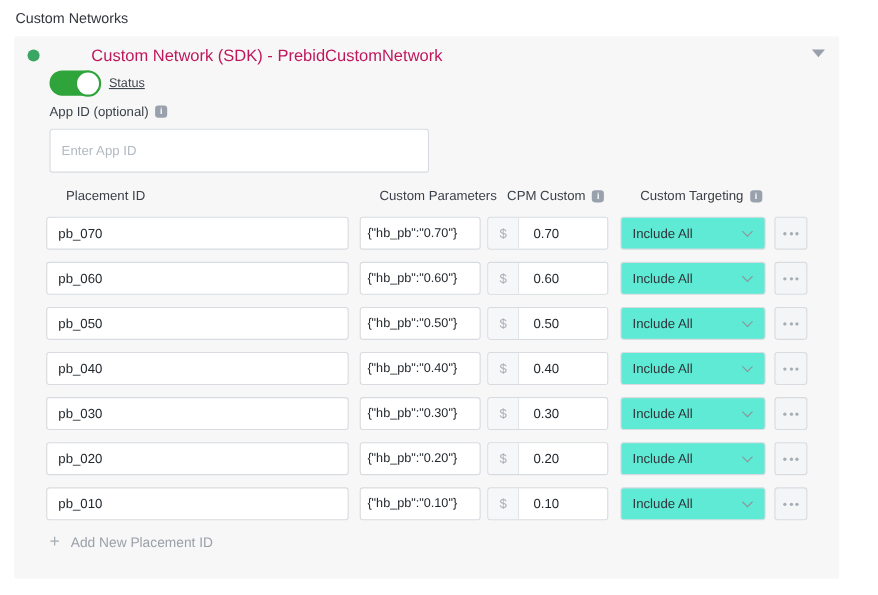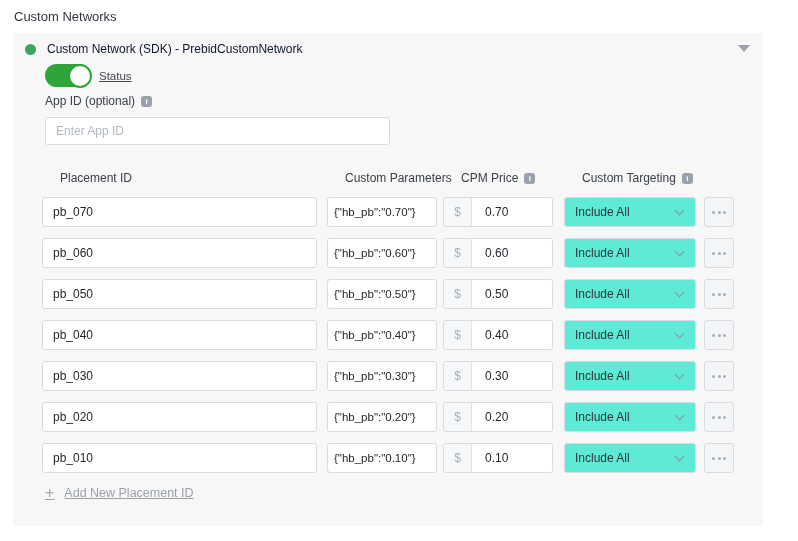--- a/index.html
+++ b/index.html
@@ -6,21 +6,21 @@
   html,body { width:798px; height:541px; background:#ffffff; overflow:hidden;
               font-family:"Liberation Sans", sans-serif; color:#2f353b; }
   .page-title { position:absolute; left:14px; top:9px; font-size:13px; color:#32373e; }
 
   .card { position:absolute; left:13px; top:33px; width:750px; height:493px;
           background:#f7f7f8; border-radius:2px; }
 
   
   .panel-header { position:absolute; left:12px; top:9px; display:flex; align-items:center; gap:11px; }
   .net-dot { width:11px; height:11px; border-radius:50%; background:#3aa663; }
-  .net-name { font-size:12px; color:#0f172a; }
+  .net-name { font-size:15px; color:#be185d;margin-left:36px; }
   .collapse-chevron { position:absolute; right:13px; top:12px; width:0; height:0; cursor:pointer;
           border-left:6px solid transparent; border-right:6px solid transparent;
           border-top:7px solid #9aa0ab; }
 
   
   .status-row { position:absolute; left:32px; top:31px; display:flex; align-items:center; gap:8px; }
   .toggle { position:relative; width:46px; height:23px; border-radius:12px; background:#2ea43b; cursor:pointer; }
   .toggle .knob { position:absolute; right:-1px; top:-0.5px; width:24px; height:24px; border-radius:50%;
                   background:#ffffff; border:2px solid #2ea43b; }
   .status-label { font-size:11.5px; color:#42474e;text-decoration:underline; }
@@ -30,21 +30,21 @@
   .appid-label { position:absolute; left:32px; top:61px; }
   .info-icon { display:inline-block; width:11px; height:11px; border-radius:3px; background:#99a1ad;
                color:#ffffff; font-size:8px; line-height:11px; text-align:center; font-weight:bold; }
   .info-icon::before { content:"i"; }
   .appid-input { position:absolute; left:32px; top:84px; width:345px; height:32px; }
 
   input.inp { height:30px; border:1px solid #d8dbdf; border-radius:3px; background:#ffffff;
               font-family:"Liberation Sans", sans-serif; font-size:12px; color:#23282d;
               padding:0 10px; outline:none; width:100%; }
   input.inp::placeholder { color:#b3b9c0; }
-  .appid-input input.inp { height:28px; }
+  .appid-input input.inp { height:40px; }
 
   
   .grid { position:absolute; left:29px; top:138px; width:700px; }
   .col-headers { display:flex; margin-bottom:12px; font-size:12px; color:#3b4148;margin-left:15px; }
   .col-headers .col { display:flex; align-items:center; gap:6px; padding-left:3px; }
   .c-placement { width:285px; } .c-params { width:116px; } .c-cpm { width:121px; } .c-country { width:140px; }
 
   .row { display:flex; align-items:center; margin-bottom:11px; }
   .row .placement { width:275px; margin-right:10px; }
   .row .params    { width:110px; margin-right:6px; font-size:11.5px; padding:0 6px; }
@@ -58,21 +58,21 @@
                     background:#5eead4; display:flex; align-items:center; justify-content:space-between;
                     padding:0 12px 0 10px; font-size:12px; color:#2f353b; cursor:pointer; }
   .chevron-down { width:7px; height:7px; border-right:1.4px solid #8d939c; border-bottom:1.4px solid #8d939c;
                   transform:rotate(45deg); margin-top:-4px; }
   .dots-button { width:30px; height:30px; border:1px solid #d8dbdf; border-radius:3px; background:#f4f5f6;
                  display:flex; align-items:center; justify-content:center; gap:2.5px; cursor:pointer; }
   .dots-button i { width:3px; height:3px; border-radius:50%; background:#a7adb5; }
 
   
   .add-row { position:absolute; left:32px; top:453px; display:flex; align-items:center; gap:10px;
-             font-size:12.5px; color:#9ba1a9; cursor:pointer;text-decoration:underline; }
+             font-size:12.5px; color:#9ba1a9; cursor:pointer; }
   .plus-icon { font-size:16px; line-height:14px; color:#a7adb5; font-weight:400; }
   .plus-icon::before { content:"+"; }
 </style>
 </head>
 <body>
 
 <div class="page-title">Custom Networks</div>
 
 <div class="card">
 
@@ -99,21 +99,21 @@
 
   <div class="grid">
     <div class="col-headers">
       <div class="col c-placement">
         <span>Placement ID</span>
       </div>
       <div class="col c-params">
         <span>Custom Parameters</span>
       </div>
       <div class="col c-cpm">
-        <span>CPM Price</span>
+        <span>CPM Custom</span>
         <span class="info-icon"></span>
       </div>
       <div class="col c-country">
         <span>Custom Targeting</span>
         <span class="info-icon"></span>
       </div>
     </div>
 
     <div class="row">
       <input class="inp placement" value="pb_070" style="">

